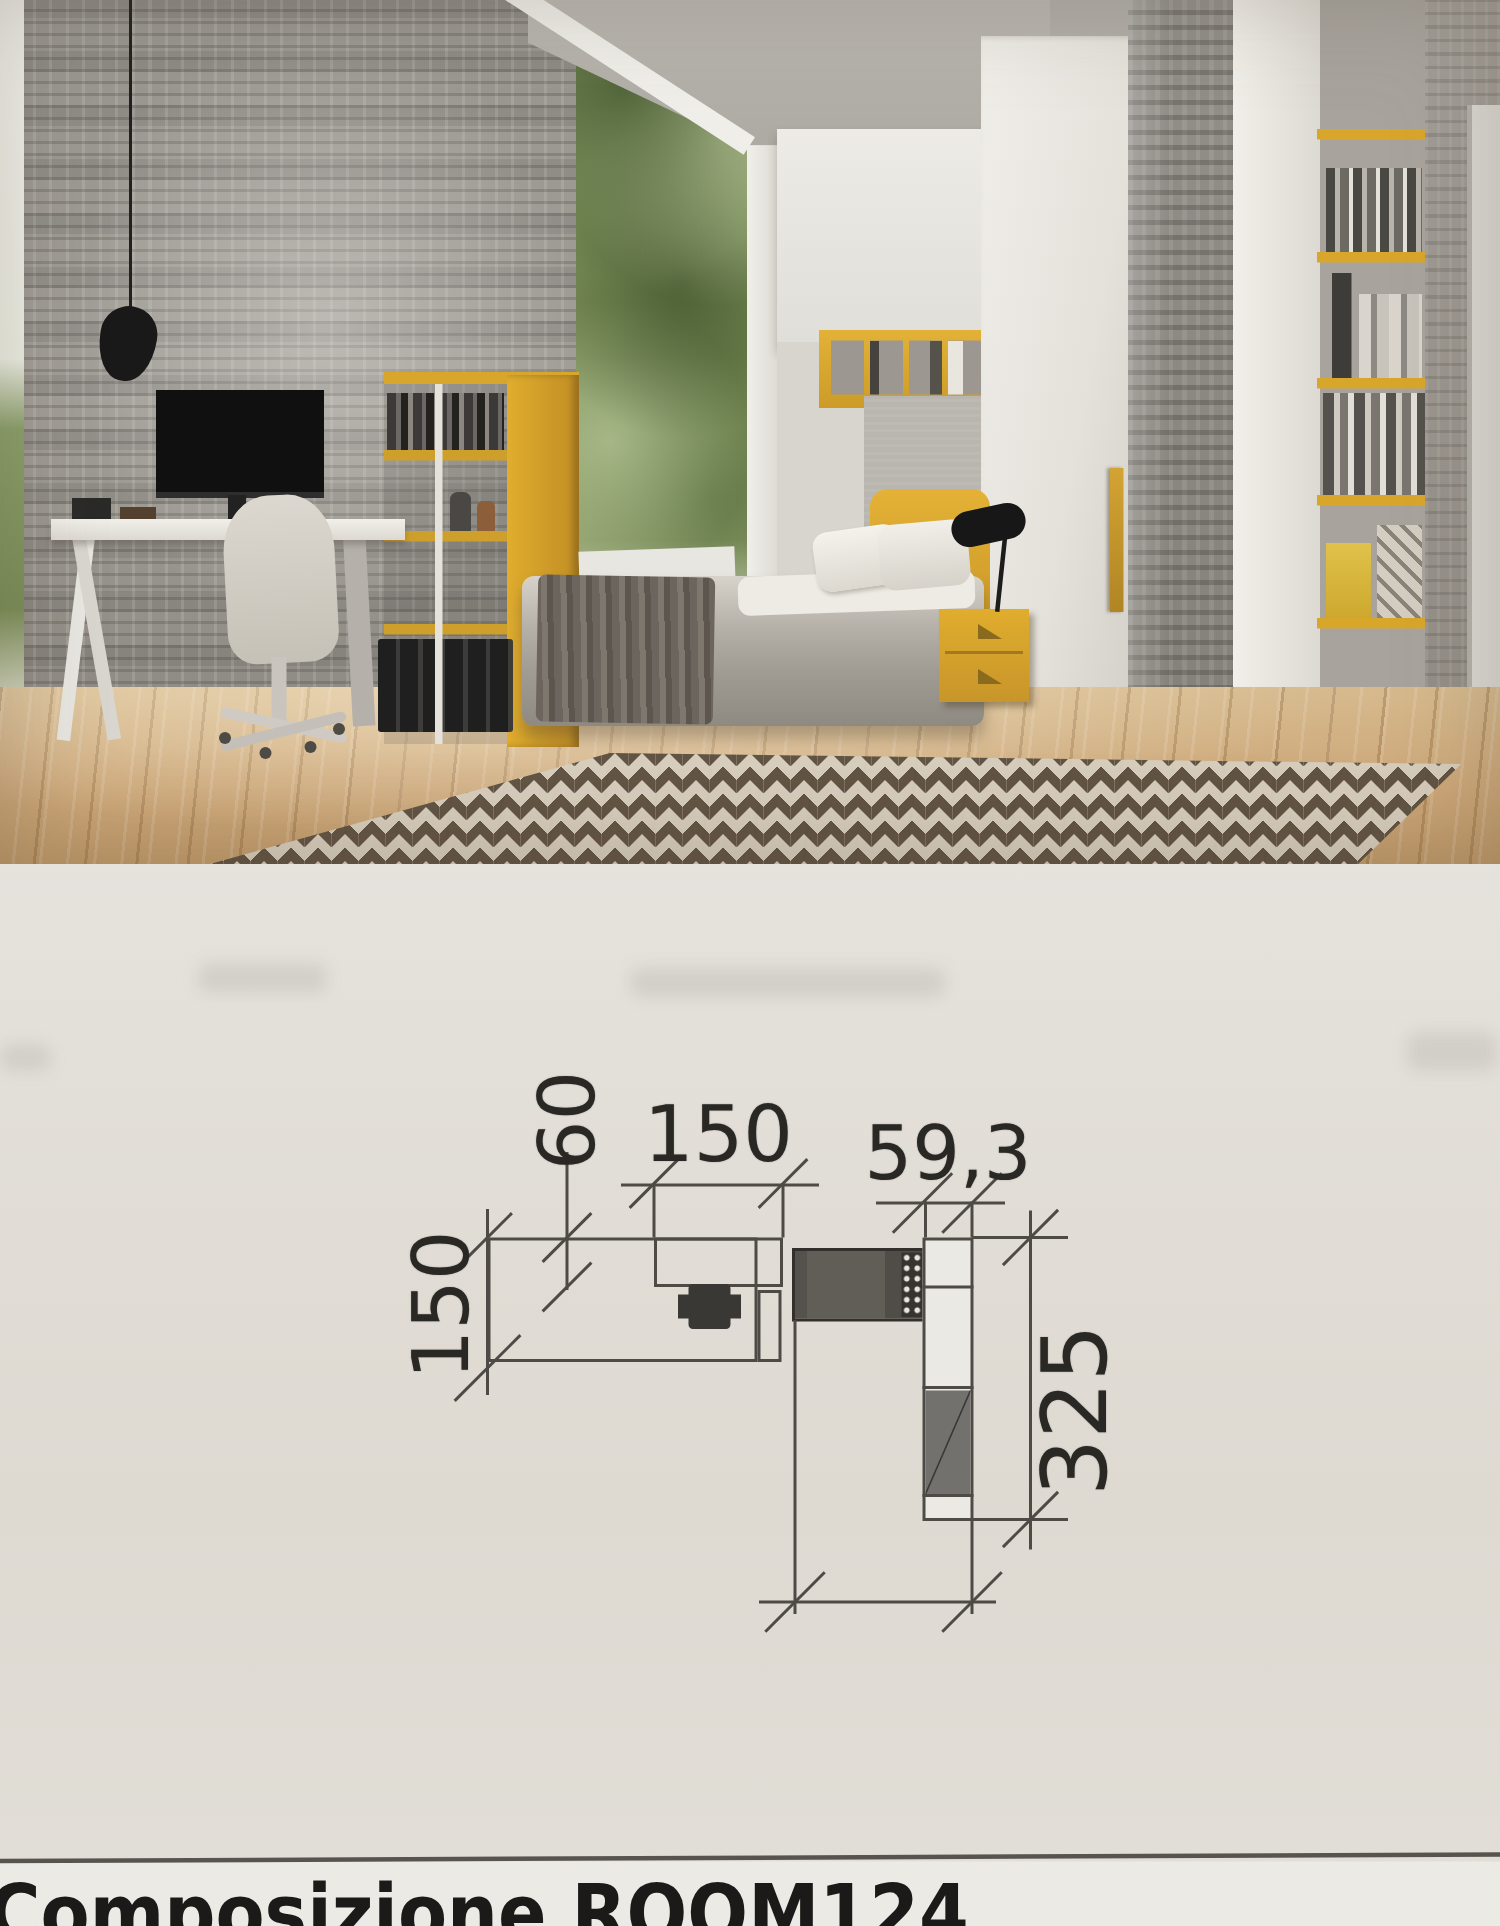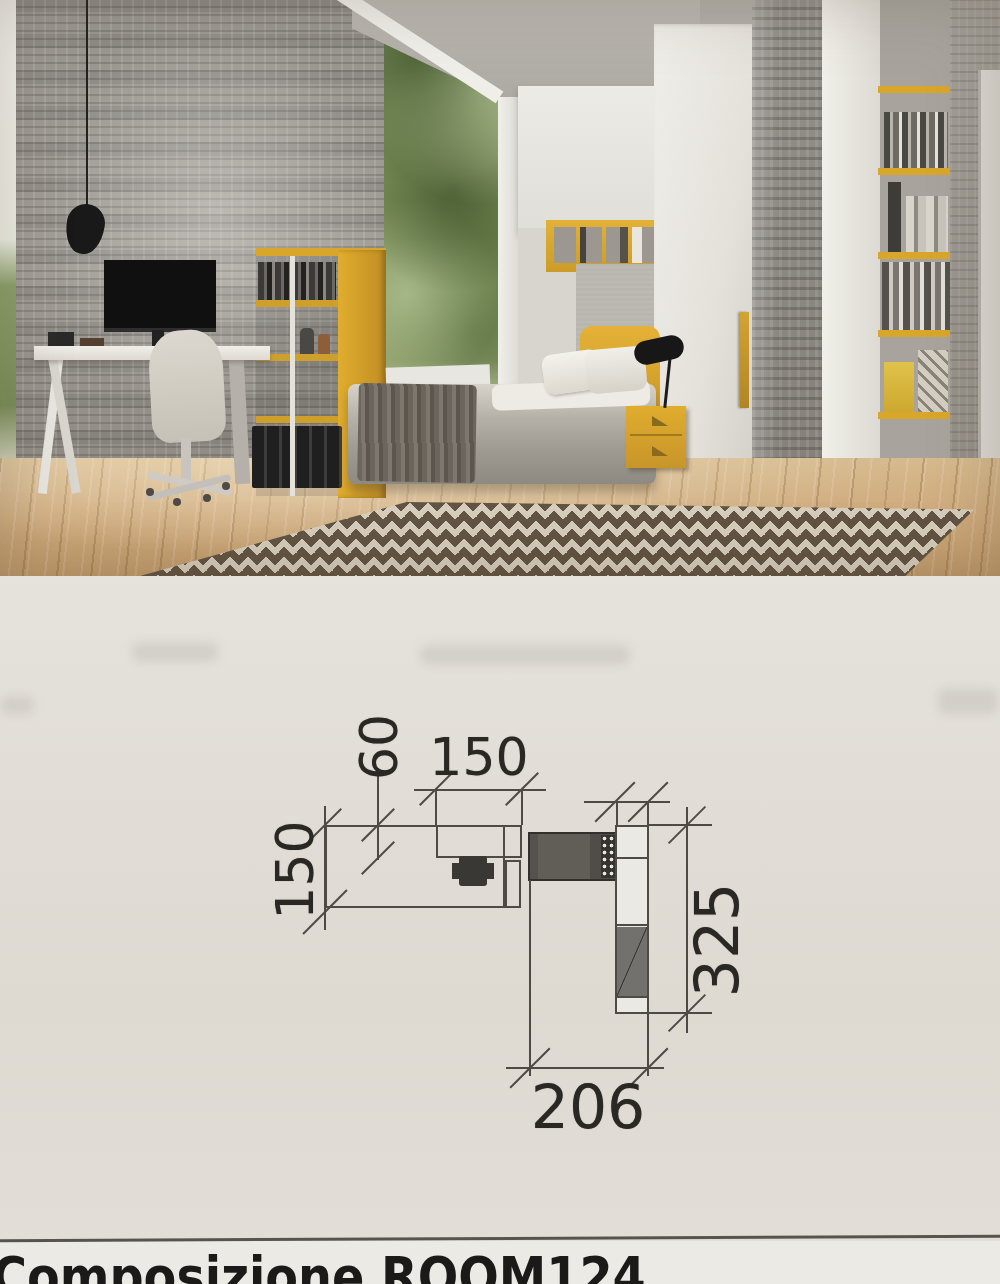--- a/index.html
+++ b/index.html
@@ -200,20 +200,20 @@
   <div class="tick" style="left:325px;top:912px;width:62px"></div>
   <div class="tick" style="left:615px;top:802px;width:56px"></div>
   <div class="tick" style="left:648px;top:802px;width:56px"></div>
   <div class="tick" style="left:687px;top:825px;width:52px"></div>
   <div class="tick" style="left:687px;top:1013px;width:52px"></div>
   <div class="tick" style="left:530px;top:1068px;width:56px"></div>
   <div class="tick" style="left:648px;top:1068px;width:56px"></div>
 
   <div class="dimlabel rot" style="left:379px;top:747px;font-size:52px">60</div>
   <div class="dimlabel" style="left:479px;top:757px;font-size:52px">150</div>
+  <div class="dimlabel" style="left:632px;top:769px;font-size:50px">59,3</div>
   <div class="dimlabel rot" style="left:295px;top:870px;font-size:52px">150</div>
   <div class="dimlabel rot" style="left:717px;top:940px;font-size:60px">325</div>
-  <div class="dimlabel" style="left:588px;top:1107px;font-size:60px">206</div>
 
   <div class="abs" style="left:0;top:1241px;width:1000px;height:43px;background:#eceae5"></div>
   <div class="abs" style="left:-5px;top:1237px;width:1010px;height:3px;background:#57544f;transform:rotate(-0.25deg)"></div>
   <div class="abs" style="left:-8px;top:1246px;width:1000px;font-size:53px;font-weight:bold;color:#1b1a18;transform:scaleX(.9);transform-origin:left top;letter-spacing:0;white-space:nowrap">Composizione ROOM124</div>
 </div>
 
 </body></html>

